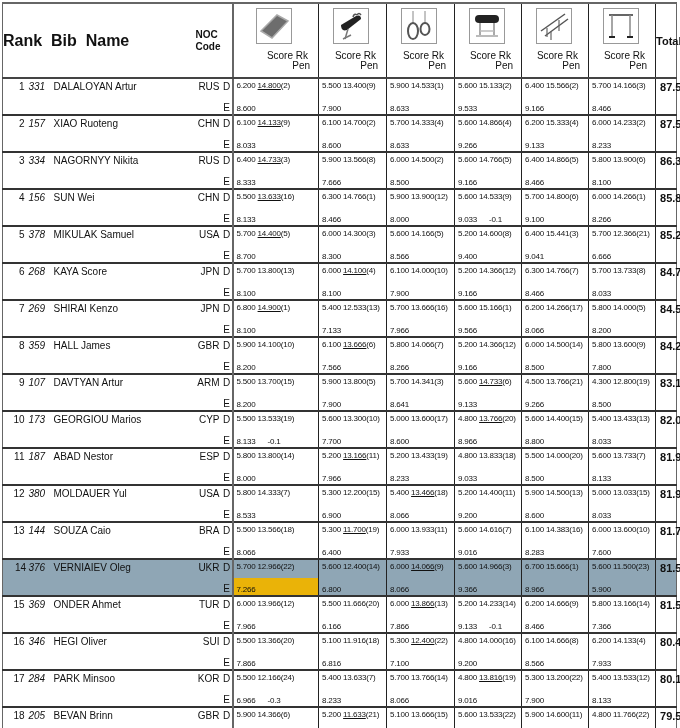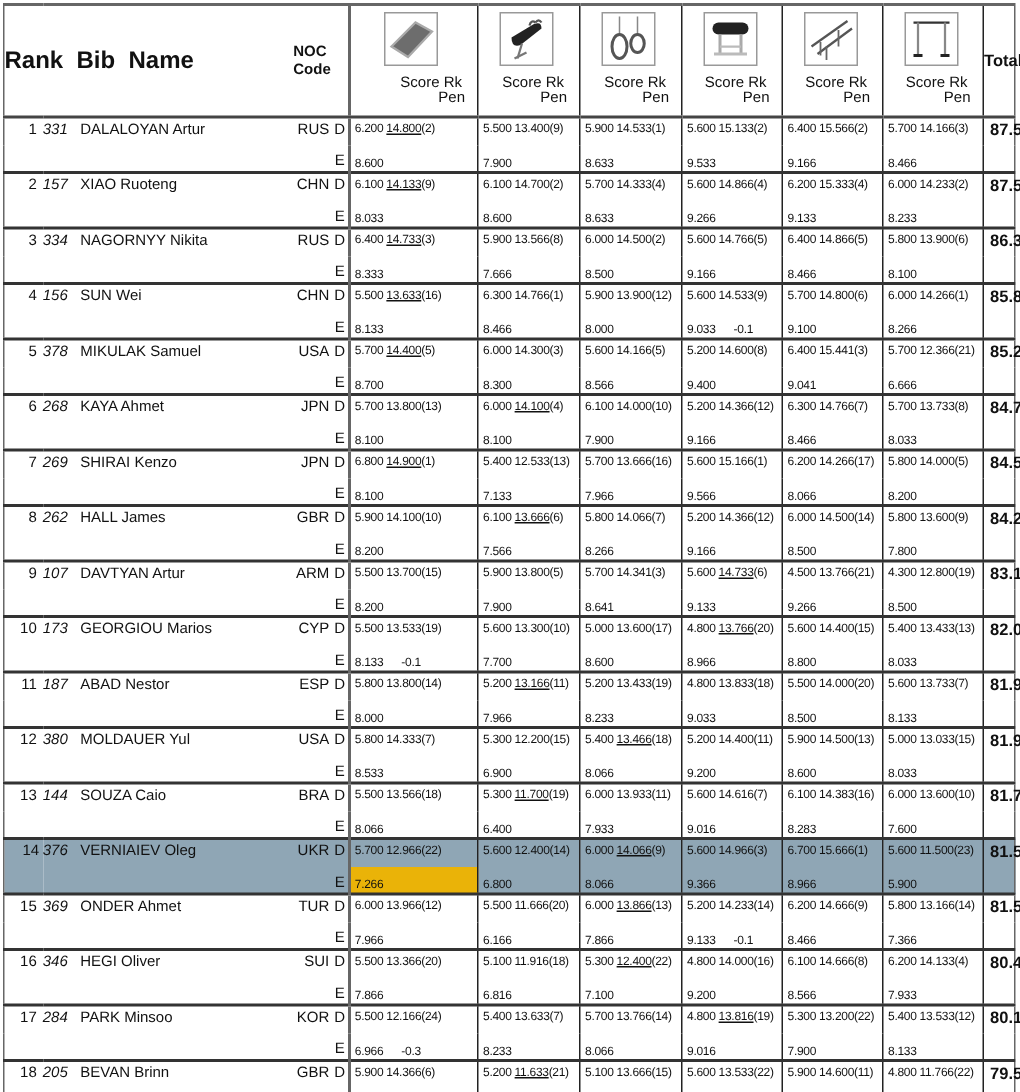--- a/index.html
+++ b/index.html
@@ -243,21 +243,21 @@
           <td class="c-app first"><span>8.700</span><span class="pen-val"></span></td>
           <td class="c-app"><span>8.300</span><span class="pen-val"></span></td>
           <td class="c-app"><span>8.566</span><span class="pen-val"></span></td>
           <td class="c-app"><span>9.400</span><span class="pen-val"></span></td>
           <td class="c-app"><span>9.041</span><span class="pen-val"></span></td>
           <td class="c-app"><span>6.666</span><span class="pen-val"></span></td>
         </tr>
         <tr class="r-d">
           <td class="c-rank" rowspan="2">6</td>
           <td class="c-bib" rowspan="2">268</td>
-          <td class="c-name" rowspan="2">KAYA Ahmet</td>
+          <td class="c-name" rowspan="2">KAYA Score</td>
           <td class="c-noc" rowspan="2">JPN</td>
           <td class="c-de">D</td>
           <td class="c-app first"><span>5.700</span> <span class="">13.800</span><span>(13)</span></td>
           <td class="c-app"><span>6.000</span> <span class="u">14.100</span><span>(4)</span></td>
           <td class="c-app"><span>6.100</span> <span class="">14.000</span><span>(10)</span></td>
           <td class="c-app"><span>5.200</span> <span class="">14.366</span><span>(12)</span></td>
           <td class="c-app"><span>6.300</span> <span class="">14.766</span><span>(7)</span></td>
           <td class="c-app"><span>5.700</span> <span class="">13.733</span><span>(8)</span></td>
           <td class="c-total" rowspan="2">84.765</td>
         </tr>
@@ -288,21 +288,21 @@
           <td class="c-de">E</td>
           <td class="c-app first"><span>8.100</span><span class="pen-val"></span></td>
           <td class="c-app"><span>7.133</span><span class="pen-val"></span></td>
           <td class="c-app"><span>7.966</span><span class="pen-val"></span></td>
           <td class="c-app"><span>9.566</span><span class="pen-val"></span></td>
           <td class="c-app"><span>8.066</span><span class="pen-val"></span></td>
           <td class="c-app"><span>8.200</span><span class="pen-val"></span></td>
         </tr>
         <tr class="r-d">
           <td class="c-rank" rowspan="2">8</td>
-          <td class="c-bib" rowspan="2">262</td>
+          <td class="c-bib" rowspan="2">359</td>
           <td class="c-name" rowspan="2">HALL James</td>
           <td class="c-noc" rowspan="2">GBR</td>
           <td class="c-de">D</td>
           <td class="c-app first"><span>5.900</span> <span class="">14.100</span><span>(10)</span></td>
           <td class="c-app"><span>6.100</span> <span class="u">13.666</span><span>(6)</span></td>
           <td class="c-app"><span>5.800</span> <span class="">14.066</span><span>(7)</span></td>
           <td class="c-app"><span>5.200</span> <span class="">14.366</span><span>(12)</span></td>
           <td class="c-app"><span>6.000</span> <span class="">14.500</span><span>(14)</span></td>
           <td class="c-app"><span>5.800</span> <span class="">13.600</span><span>(9)</span></td>
           <td class="c-total" rowspan="2">84.298</td>

